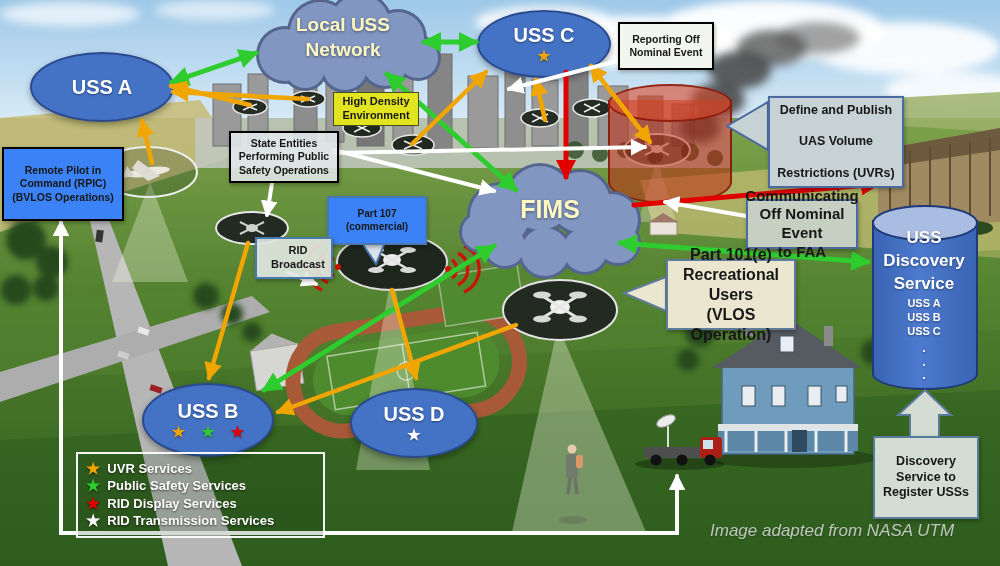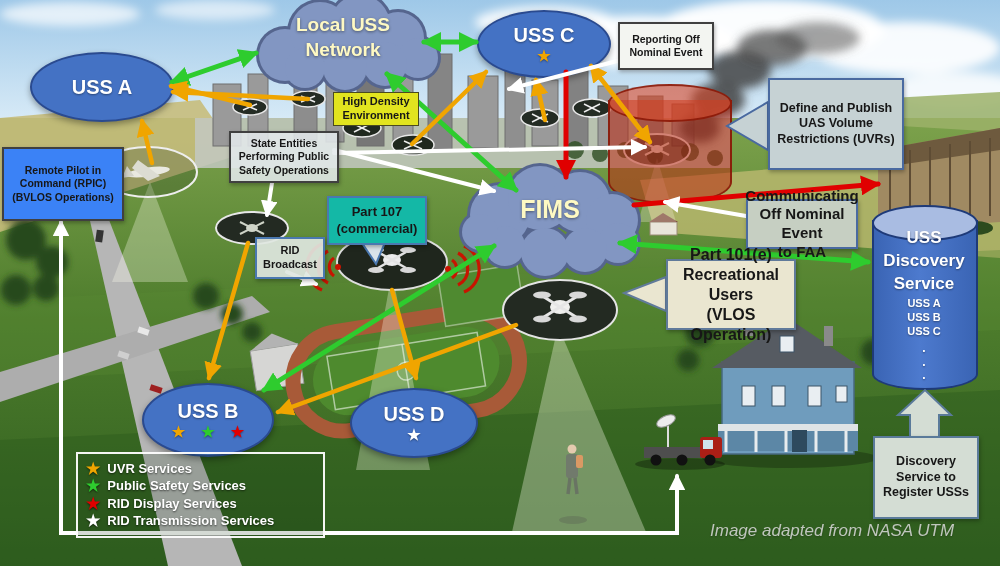--- a/index.html
+++ b/index.html
@@ -26,21 +26,21 @@
   
   .cyl-body{background:linear-gradient(90deg,#3a64b4,#4d7ace 45%,#3a64b4);
     border:2px solid #1e3a78;border-top:none;
     border-radius:0 0 53px 53px / 0 0 16px 16px;}
   .cyl-top{background:#a9bce2;border:2px solid #1e3a78;border-radius:50%;}
   .cyl-text{color:#ffffff;font-weight:bold;text-align:right;text-shadow:0 1px 2px rgba(0,0,0,.4);}
   .cyl-text .t{font-size:17px;line-height:1.35;}
   .cyl-text .e{font-size:11px;line-height:1.3;}
   .cyl-text .d{font-size:12px;line-height:.65;}
   
-  .box{background:#dfe6ea;border:2px solid #404040;color:#171717;font-weight:bold;
+  .box{background:#dfe6ea;border:2px solid #000000;color:#171717;font-weight:bold;
     display:flex;flex-direction:column;align-items:center;justify-content:center;
     text-align:center;box-shadow:1px 2px 4px rgba(0,0,0,.3);line-height:1.25;}
   
   #legend{border:2px solid rgba(255,255,255,.95);background:rgba(15,50,15,.18);
     display:flex;flex-direction:column;justify-content:center;gap:1px;padding:3px 8px;}
   .leg-row{display:flex;align-items:center;gap:7px;color:#fff;font-weight:bold;
     font-size:13px;text-shadow:0 1px 2px rgba(0,0,0,.6);line-height:1.25;}
   .leg-star{font-size:16px;line-height:1;}
   #watermark{color:#d9d9d9;opacity:.85;font-style:italic;font-size:17px;
     text-shadow:0 1px 2px rgba(0,0,0,.3);}
@@ -494,31 +494,31 @@
     <div>Performing Public</div>
     <div>Safety Operations</div>
   </div>
 
   <div class="abs layer40 box" style="left:2px;top:147px;width:118px;height:70px;font-size:10.5px;background:#3b82f6;">
     <div>Remote Pilot in</div>
     <div>Command (RPIC)</div>
     <div>(BVLOS Operations)</div>
   </div>
 
-  <div class="abs layer40 box" style="left:327px;top:196px;width:96px;height:45px;font-size:13px;background:#14b8a6;border-color:#4a78b0;">
+  <div class="abs layer40 box" style="left:327px;top:196px;width:96px;height:45px;font-size:10px;background:#3b82f6;border-color:#4a78b0;">
     <div>Part 107</div>
     <div>(commercial)</div>
   </div>
 
-  <div class="abs layer40 box" style="left:255px;top:237px;width:66px;height:38px;font-size:11px;background:rgba(222,230,224,.92);border-color:#4a78b0;">
+  <div class="abs layer40 box" style="left:255px;top:237px;width:66px;height:38px;font-size:11px;background:rgba(222,230,224,.92);border-color:#4a78b0;padding-left:8px;">
     <div>RID</div>
     <div>Broadcast</div>
   </div>
 
-  <div class="abs layer40 box" style="left:768px;top:78px;width:132px;height:88px;font-size:12.5px;background:#c6d2d4;border-color:#4a6aa0;">
+  <div class="abs layer40 box" style="left:768px;top:96px;width:132px;height:88px;font-size:12.5px;background:#c6d2d4;border-color:#4a6aa0;gap:16px;">
     <div>Define and Publish</div>
     <div>UAS Volume</div>
     <div>Restrictions (UVRs)</div>
   </div>
 
   <div class="abs layer40 box" style="left:746px;top:199px;width:108px;height:46px;font-size:15px;background:#c6cfc2;border-color:#4a6aa0;">
     <div>Communicating</div>
     <div>Off Nominal Event</div>
     <div>to FAA</div>
   </div>

